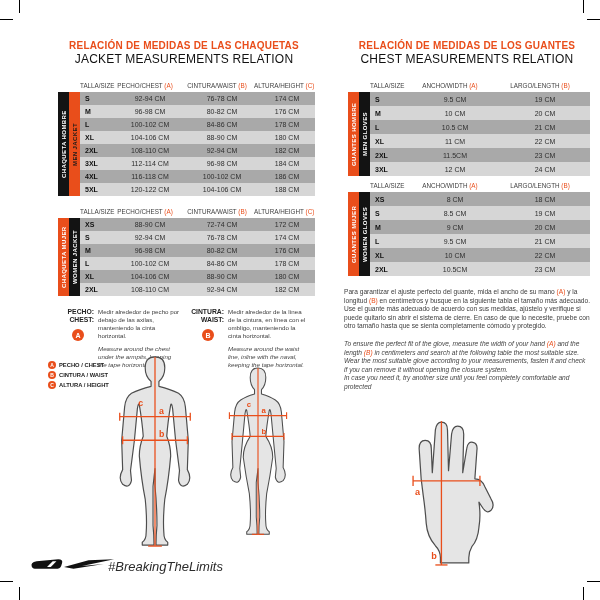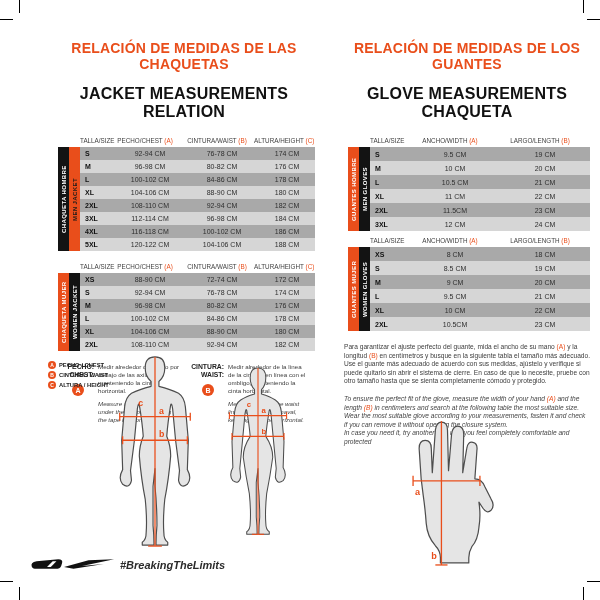--- a/index.html
+++ b/index.html
@@ -5,22 +5,22 @@
   html,body{margin:0;padding:0;background:#fff;}
   #page{position:relative;width:600px;height:600px;background:#fff;overflow:hidden;
         font-family:"Liberation Sans",sans-serif;color:#222;}
   .crop{position:absolute;background:#000;}
 
   
   .col-left{position:absolute;left:58px;top:40px;width:252px;}
   .col-right{position:absolute;left:344px;top:40px;width:246px;}
 
   .title{text-align:center;margin-bottom:13px;}
-  .t-es{font-size:14px;font-weight:bold;color:#E94E1B;letter-spacing:.2px;}
-  .t-en{font-size:16px;font-weight:bold;color:#111;letter-spacing:.2px;margin-top:13px;}
+  .t-es{font-size:10px;font-weight:bold;color:#E94E1B;letter-spacing:.2px;}
+  .t-en{font-size:12px;font-weight:normal;color:#111;letter-spacing:.2px;margin-top:1px;}
 
   
   .tbl{margin-bottom:9px;}
   .head{display:flex;margin-left:22px;height:13px;align-items:center;
         font-size:6.3px;color:#3f3f3f;white-space:nowrap;}
   .hl{color:#E94E1B;}
   .tbody{display:flex;align-items:stretch;}
   .bars{display:flex;width:22px;}
   .bar{width:11px;display:flex;align-items:center;justify-content:center;
        writing-mode:vertical-rl;transform:rotate(180deg);
@@ -69,21 +69,21 @@
   .mline{stroke:#E94E1B;stroke-width:1.3;fill:none;}
   .mlab{fill:#E94E1B;font-size:9px;font-weight:bold;font-family:"Liberation Sans",sans-serif;}
 
   
   .fit{margin-top:12px;font-size:6.6px;line-height:8.6px;color:#3c3c3c;}
   .fit p{margin:0;}
   .fit .en{font-style:italic;margin-top:9px;color:#444;}
 
   
   #footer-logo{position:absolute;left:30px;top:558px;}
-  #hashtag{position:absolute;left:120px;top:559px;font-size:11px;font-weight:bold;
+  #hashtag{position:absolute;left:108px;top:559px;font-size:13px;font-weight:normal;
            font-style:italic;color:#2b2b2b;}
 </style>
 </head>
 <body>
 
 <div id="page">
 
   <div class="crop" style="left:19px;top:0;width:1px;height:13px;"></div>
   <div class="crop" style="left:0;top:19px;width:13px;height:1px;"></div>
   <div class="crop" style="left:583px;top:0;width:1px;height:13px;"></div>
@@ -301,21 +301,21 @@
     <line class="mline" x1="30" y1="78" x2="30" y2="86"></line>
     <line class="mline" x1="90" y1="78" x2="90" y2="86"></line>
     <text class="mlab" x="52" y="48" text-anchor="end">c</text>
     <text class="mlab" x="64" y="55">a</text>
     <text class="mlab" x="64" y="79">b</text>
   </svg>
 
   <div class="col-right">
     <div class="title">
       <div class="t-es">RELACIÓN DE MEDIDAS DE LOS GUANTES</div>
-      <div class="t-en">GLOVE MEASUREMENTS CHAQUETA</div>
+      <div class="t-en">CHEST MEASUREMENTS RELATION</div>
     </div>
 
     <div class="tbl" style="margin-left:4px;margin-bottom:3px;">
       <div class="head">
         <div class="g0">TALLA/SIZE</div>
         <div class="g1 ctr"><span>ANCHO/WIDTH</span> <span class="hl">(A)</span></div>
         <div class="g2 ctr"><span>LARGO/LENGTH</span> <span class="hl">(B)</span></div>
       </div>
       <div class="tbody">
         <div class="bars">

